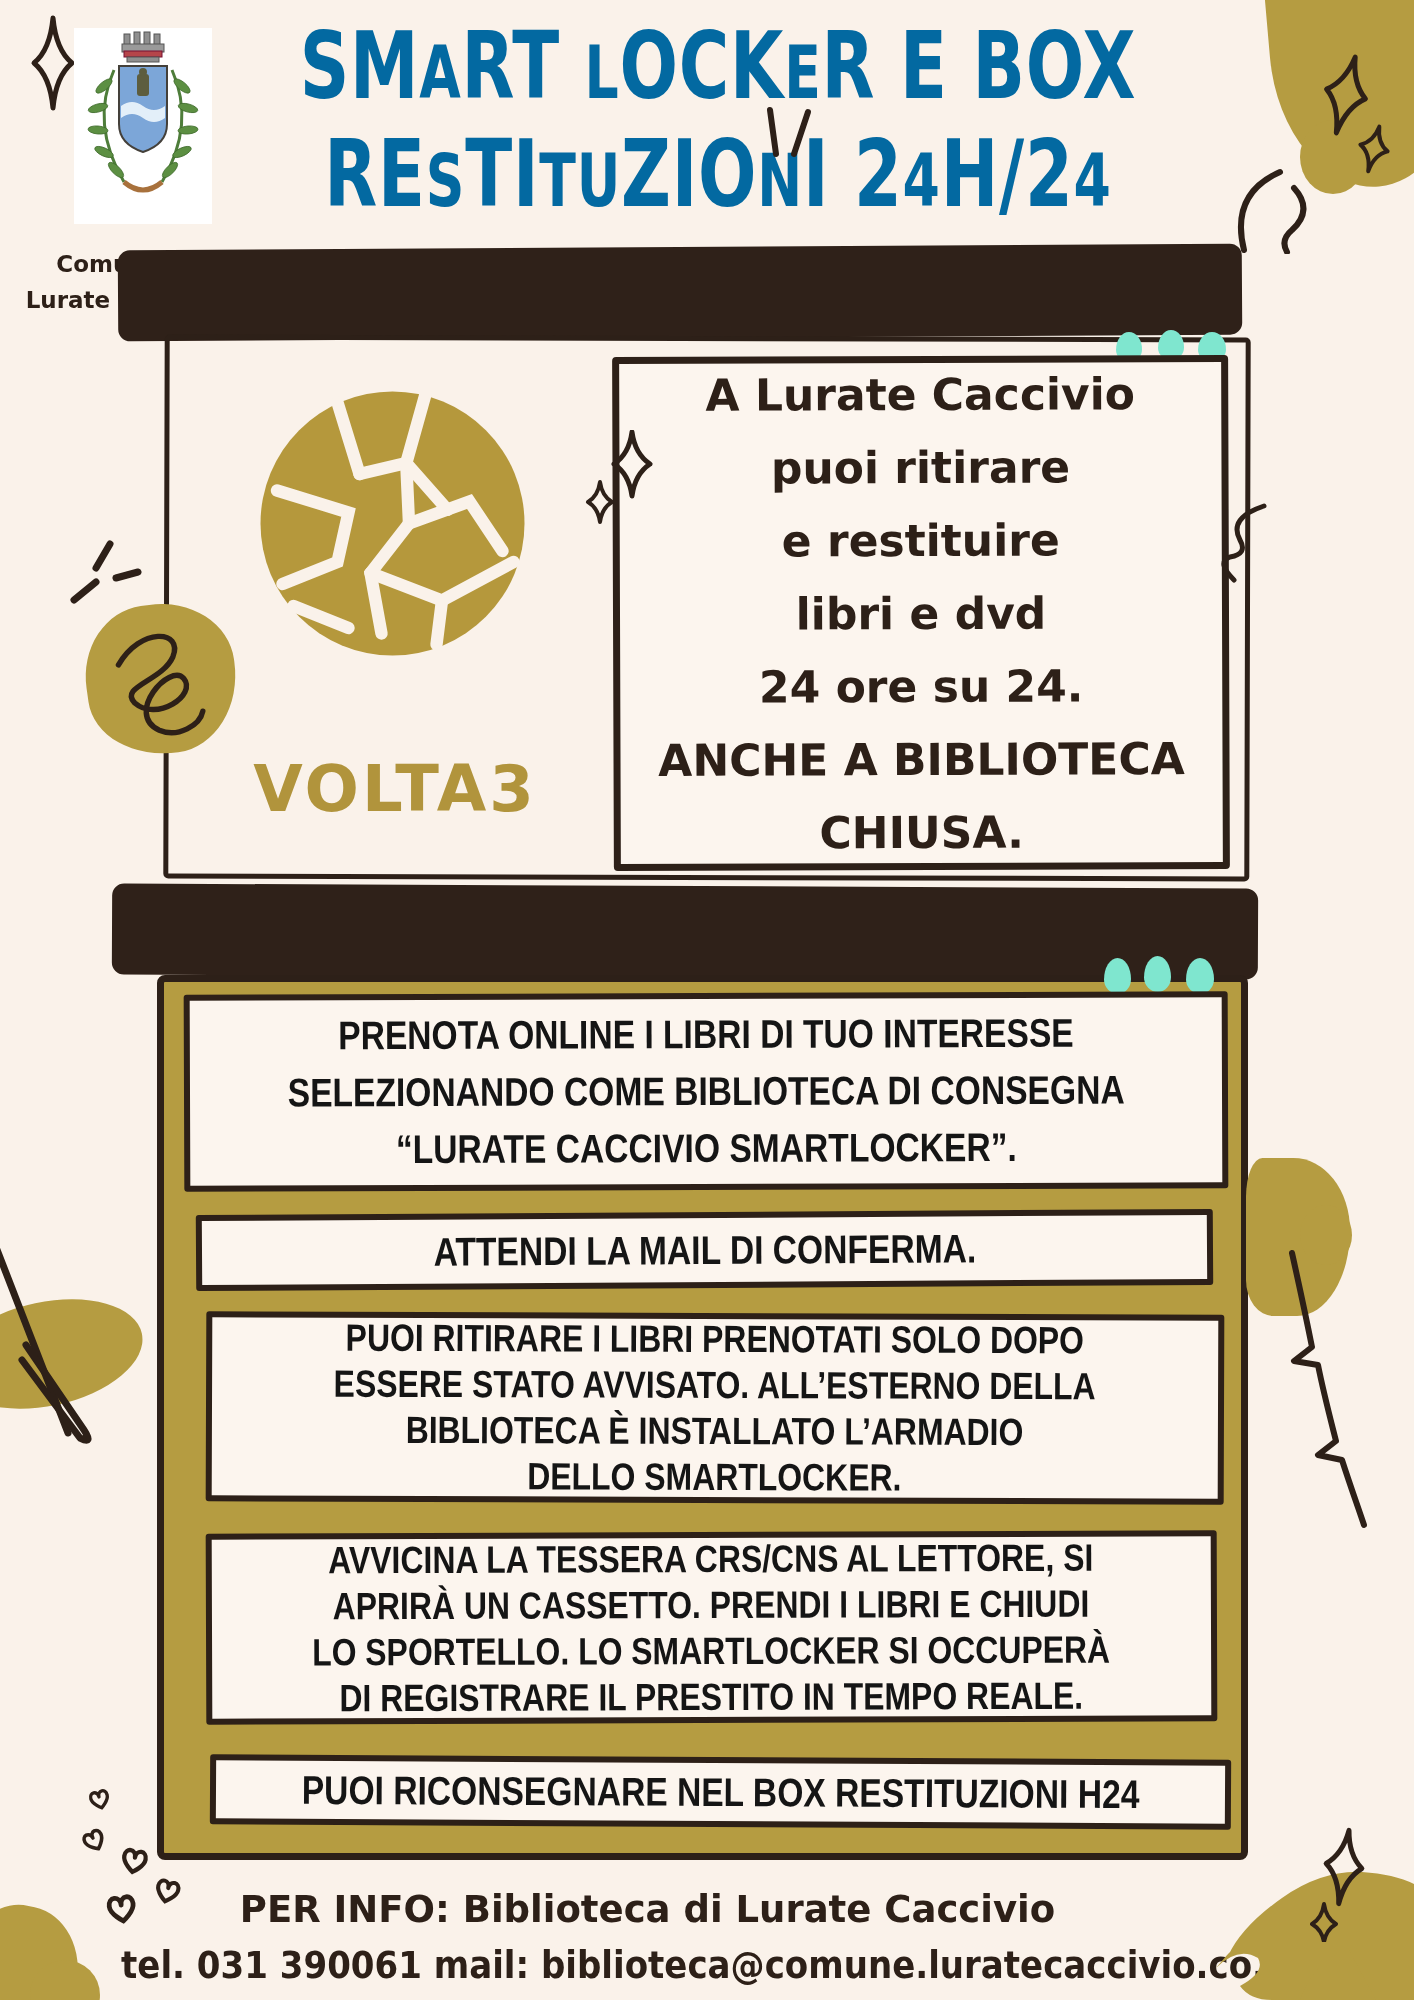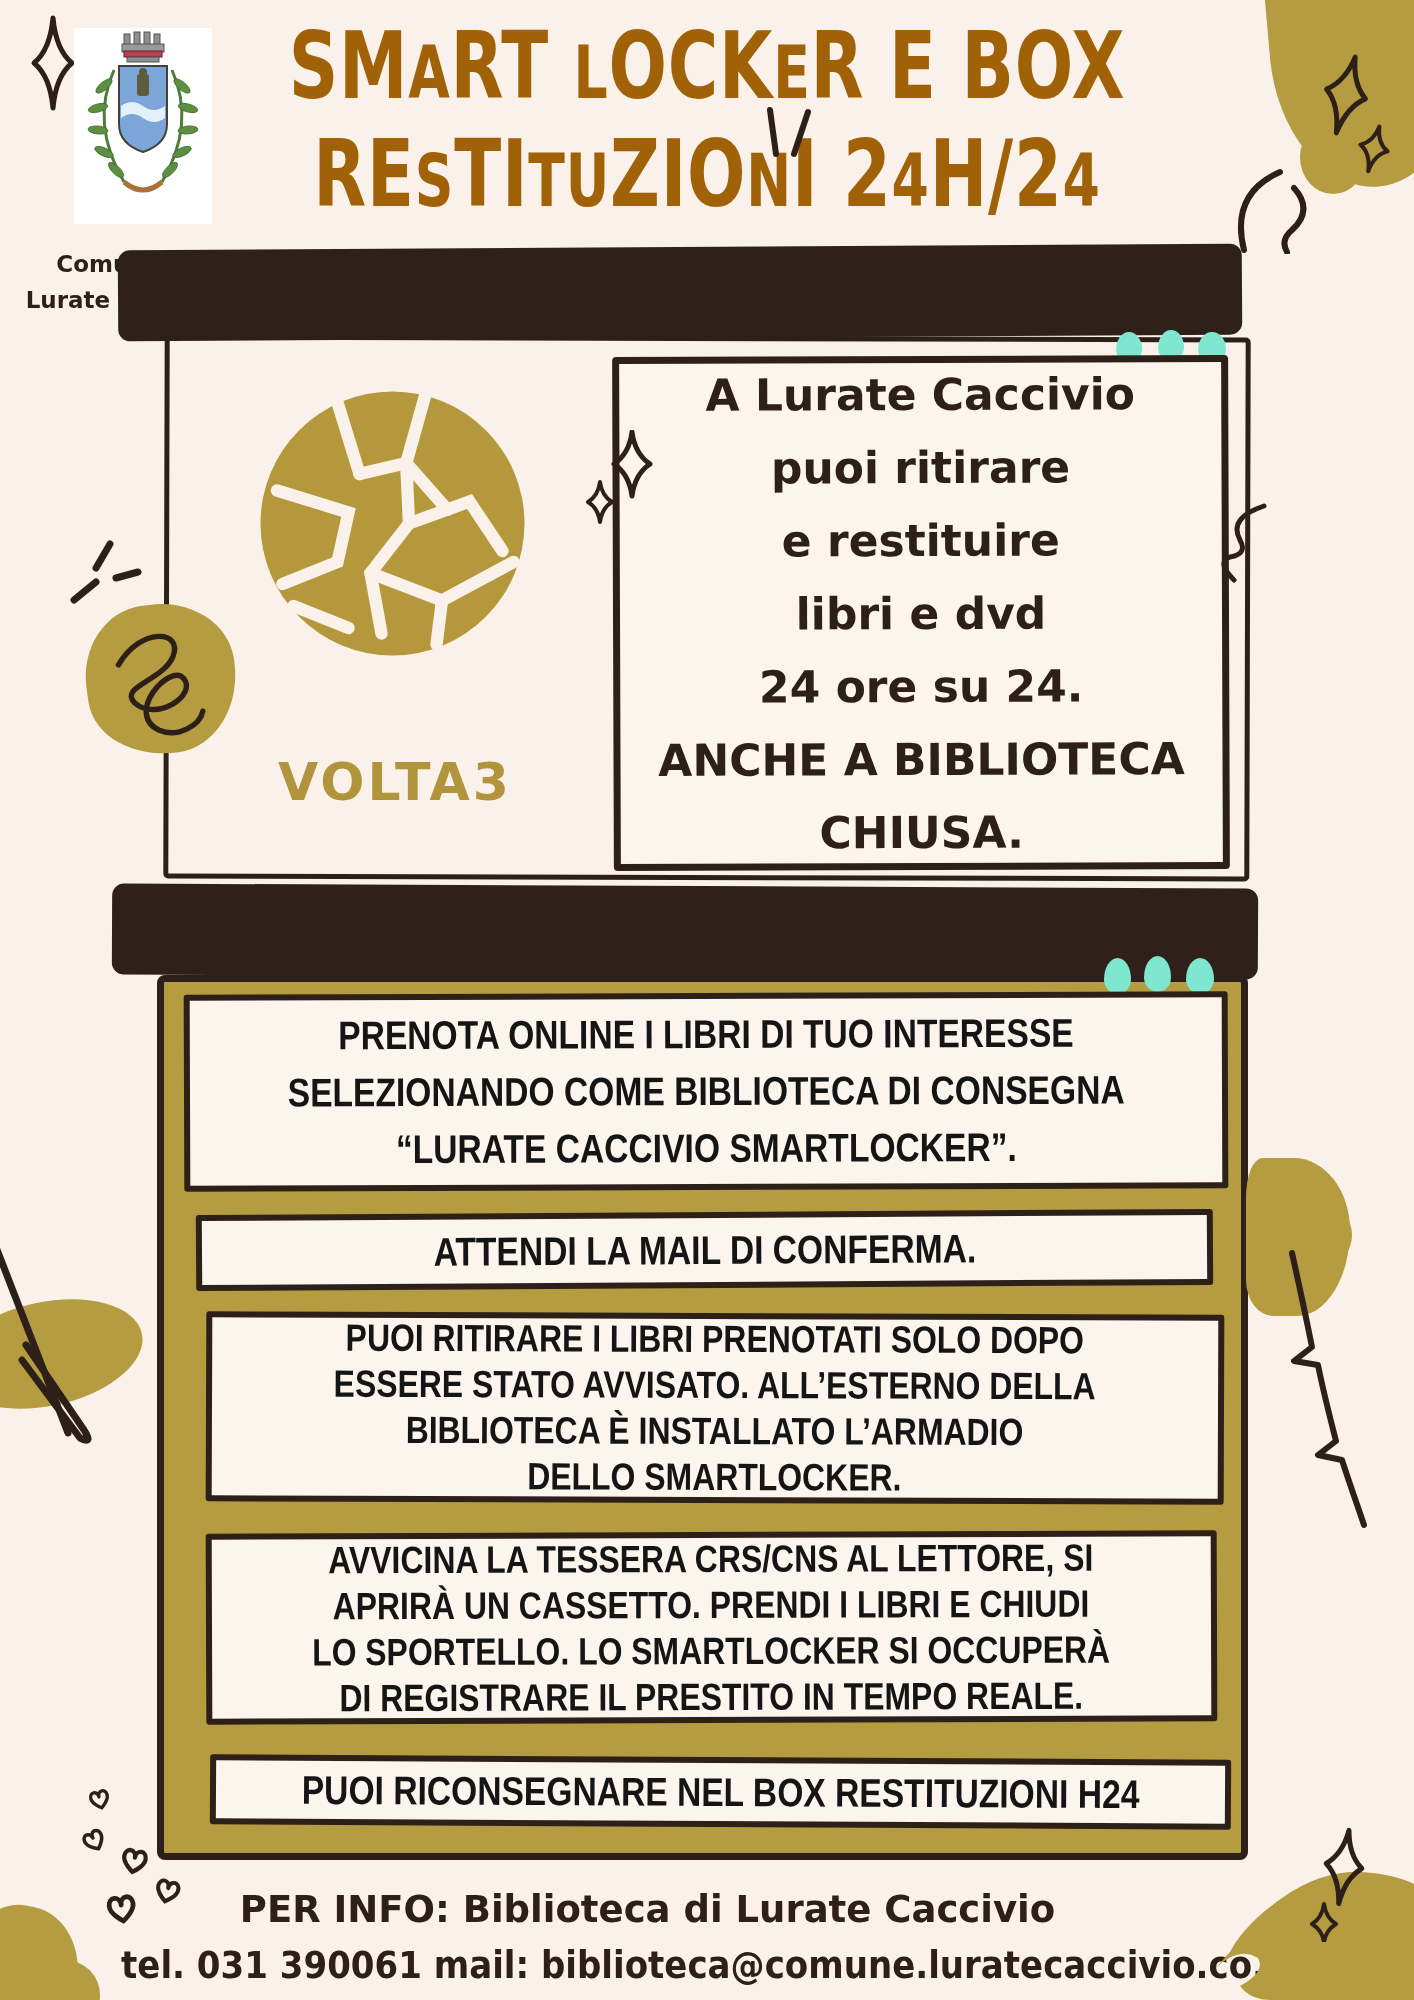--- a/index.html
+++ b/index.html
@@ -8,35 +8,35 @@
     position:relative;width:1414px;height:2000px;margin:0 auto;
     background:#FAF2EA;overflow:hidden;
     font-family:"Liberation Sans",sans-serif;color:#2D2018;
   }
   .abs{position:absolute;}
   
   .crest-bg{left:74px;top:28px;width:138px;height:196px;background:#ffffff;}
   .muni{left:0;top:246px;width:250px;text-align:center;
     font-family:"DejaVu Sans",sans-serif;font-weight:bold;font-size:23px;
     line-height:36px;white-space:pre-line;}
-  .title{left:40px;top:16px;width:1334px;text-align:center;
-    font-family:"DejaVu Sans",sans-serif;font-weight:bold;color:#a16207;}
+  .title{left:51px;top:16px;width:1334px;text-align:center;
+    font-family:"DejaVu Sans",sans-serif;font-weight:bold;color:#0369a1;}
   .title-line{font-size:93px;line-height:101px;transform:scale(0.74,1);
     transform-origin:50% 50%;white-space:nowrap;letter-spacing:1px;}
   
   .bar{background:#2F2119;border-radius:12px;}
   .bar1{left:118px;top:247px;width:1124px;height:91px;transform:rotate(-0.35deg);}
   .bar2{left:112px;top:886px;width:1146px;height:91px;transform:rotate(0.25deg);}
   .box-frame{left:164px;top:336px;width:1086px;height:544px;
     border:5px solid #2D2018;border-radius:5px;transform:rotate(0.15deg);}
   .dot{background:#7FE6CF;border-radius:50% 50% 48% 52%/60% 58% 42% 40%;}
   .logo-spazio{left:250px;top:690px;width:290px;text-align:center;
     font-size:54px;font-weight:400;letter-spacing:13px;color:#222;}
   .logo-volta{left:250px;top:752px;width:290px;text-align:center;
-    font-family:"DejaVu Sans",sans-serif;font-weight:bold;font-size:52px;
+    font-family:"DejaVu Sans",sans-serif;font-weight:bold;font-size:64px;
     letter-spacing:3px;color:#B1943C;}
   .intro-box{left:613px;top:356px;width:616px;height:514px;background:#FCF5EE;
     border:7px solid #2D2018;border-radius:4px;transform:rotate(-0.2deg);
     display:flex;align-items:center;justify-content:center;}
   .intro-text{font-family:"DejaVu Sans",sans-serif;font-weight:bold;
     font-size:44px;line-height:73px;text-align:center;white-space:pre-line;}
   
   .gold-panel{left:157px;top:975px;width:1091px;height:885px;background:#B59C41;
     border:7px solid #2D2018;border-radius:8px;}
   .step-box{background:#FCF5EE;border:6px solid #2D2018;border-radius:3px;

